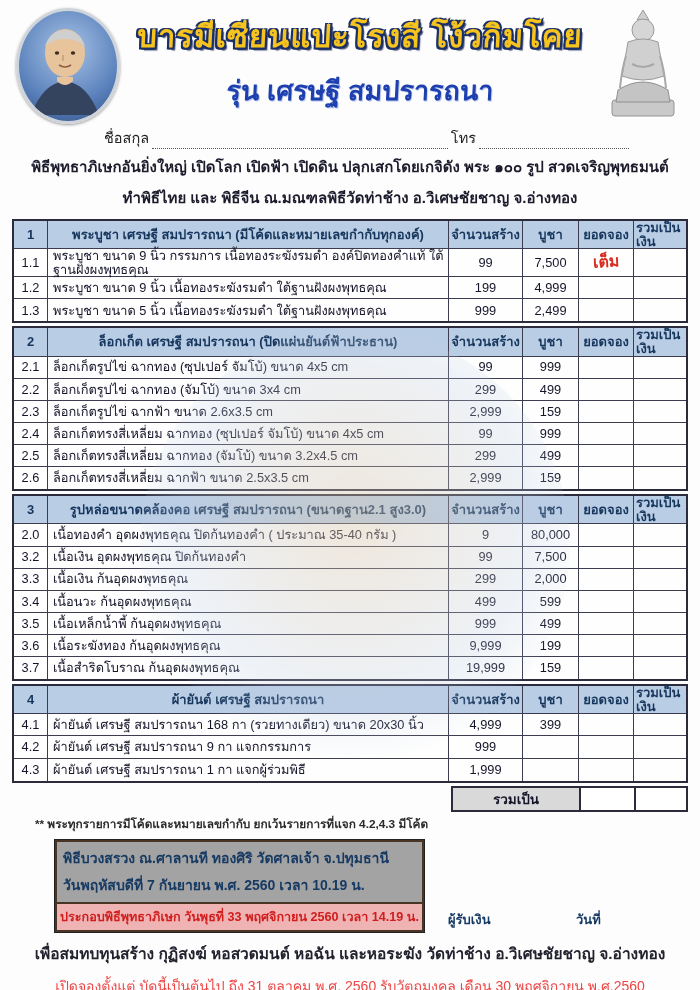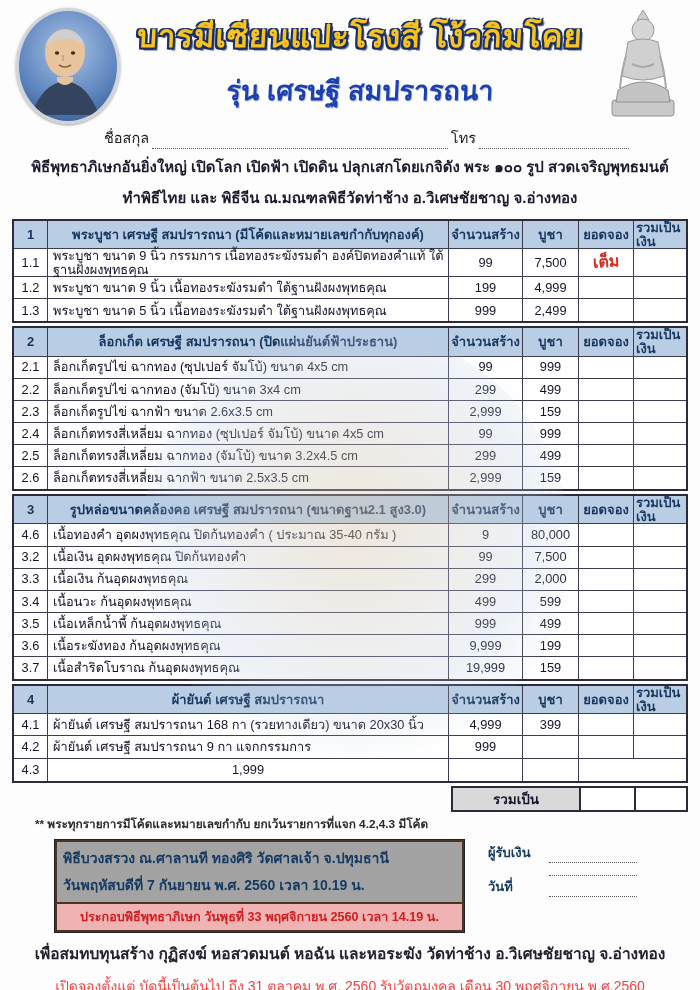--- a/index.html
+++ b/index.html
@@ -61,21 +61,21 @@
   }
   .tfooter .blank{border:2px solid #2b2b3c;border-left:none;background:#fff;height:26px;box-sizing:border-box;}
   
   .bottom-row{display:flex;margin:7px 60px 0 55px;gap:24px;}
   .cbox{width:405px;border:2px solid #4a3524;box-shadow:0 0 0 1px #222;}
   .cbox-top{background:#a3a3a3;padding:5px 6px 6px;text-align:left;}
   .cbox-top .l1{font-size:14px;font-weight:bold;color:#173a63;}
   .cbox-top .l2{font-size:14px;font-weight:bold;color:#173a63;margin-top:5px;}
   .cbox-strip{background:#efb3b3;border-top:2px solid #4a3524;text-align:center;padding:3px 2px;}
   .cbox-strip .l3{font-size:12.6px;font-weight:bold;color:#d11d1d;}
-  .sign{flex:1;display:flex;flex-direction:column;padding:2px 0;}
+  .sign{flex:1;display:flex;flex-direction:row;justify-content:space-between;padding:2px 0;}
   .sign-row{display:flex;align-items:flex-end;font-size:13px;font-weight:bold;color:#173a63;}
   .sign-row .lbl{width:58px;}
   .sign-row .dots{height:12px;}
   
   .purpose{margin-top:9px;text-align:center;font-size:15.5px;font-weight:600;color:#22222e;}
   .redline{margin-top:9px;text-align:center;font-size:14px;font-weight:normal;color:#ef4444;}
   .prline{margin-top:5px;text-align:center;font-size:15px;font-weight:bold;color:#17437c;}
 </style>
 </head>
 <body>
@@ -222,21 +222,21 @@
       <div class="tsection">
         <div class="trow hrow">
           <div class="cell ">3</div>
           <div class="cell ">รูปหล่อขนาดคล้องคอ เศรษฐี สมปรารถนา (ขนาดฐาน2.1 สูง3.0)</div>
           <div class="cell ">จำนวนสร้าง</div>
           <div class="cell ">บูชา</div>
           <div class="cell ">ยอดจอง</div>
           <div class="cell ">รวมเป็นเงิน</div>
         </div>
         <div class="trow drow">
-          <div class="cell num">4.6</div>
+          <div class="cell num">2.0</div>
           <div class="cell desc">เนื้อทองคำ อุดผงพุทธคุณ ปิดก้นทองคำ ( ประมาณ 35-40 กรัม )</div>
           <div class="cell num">9</div>
           <div class="cell num">80,000</div>
           <div class="cell "></div>
           <div class="cell "></div>
         </div>
         <div class="trow drow">
           <div class="cell num">3.2</div>
           <div class="cell desc">เนื้อเงิน อุดผงพุทธคุณ ปิดก้นทองคำ</div>
           <div class="cell num">99</div>
@@ -305,20 +305,21 @@
         <div class="trow drow">
           <div class="cell num">4.2</div>
           <div class="cell desc">ผ้ายันต์ เศรษฐี สมปรารถนา 9 กา แจกกรรมการ</div>
           <div class="cell num">999</div>
           <div class="cell num"></div>
           <div class="cell "></div>
           <div class="cell "></div>
         </div>
         <div class="trow drow">
           <div class="cell num">4.3</div>
+          <div class="cell desc">ผ้ายันต์ เศรษฐี สมปรารถนา 1 กา แจกผู้ร่วมพิธี</div>
           <div class="cell num">1,999</div>
           <div class="cell num"></div>
           <div class="cell "></div>
           <div class="cell "></div>
         </div>
       </div>
       <div class="tfooter">
         <div class="note">** พระทุกรายการมีโค้ดและหมายเลขกำกับ ยกเว้นรายการที่แจก 4.2,4.3 มีโค้ด</div>
         <div class="total">รวมเป็น</div>
         <div class="blank"></div>

